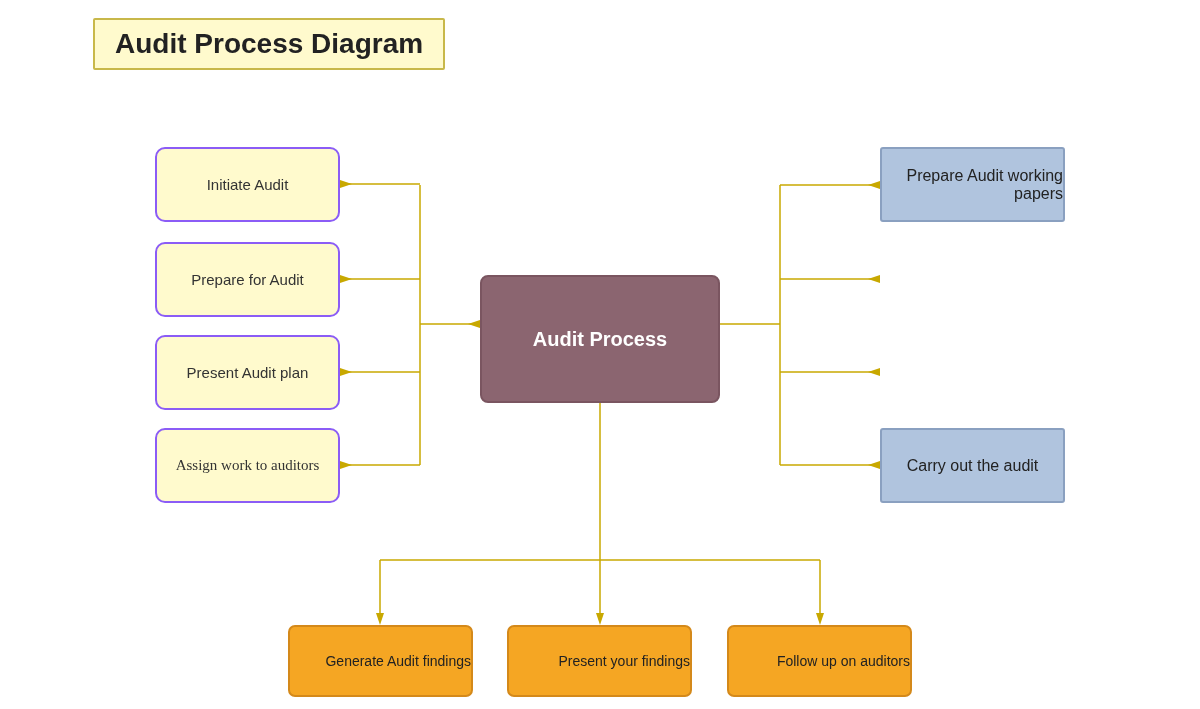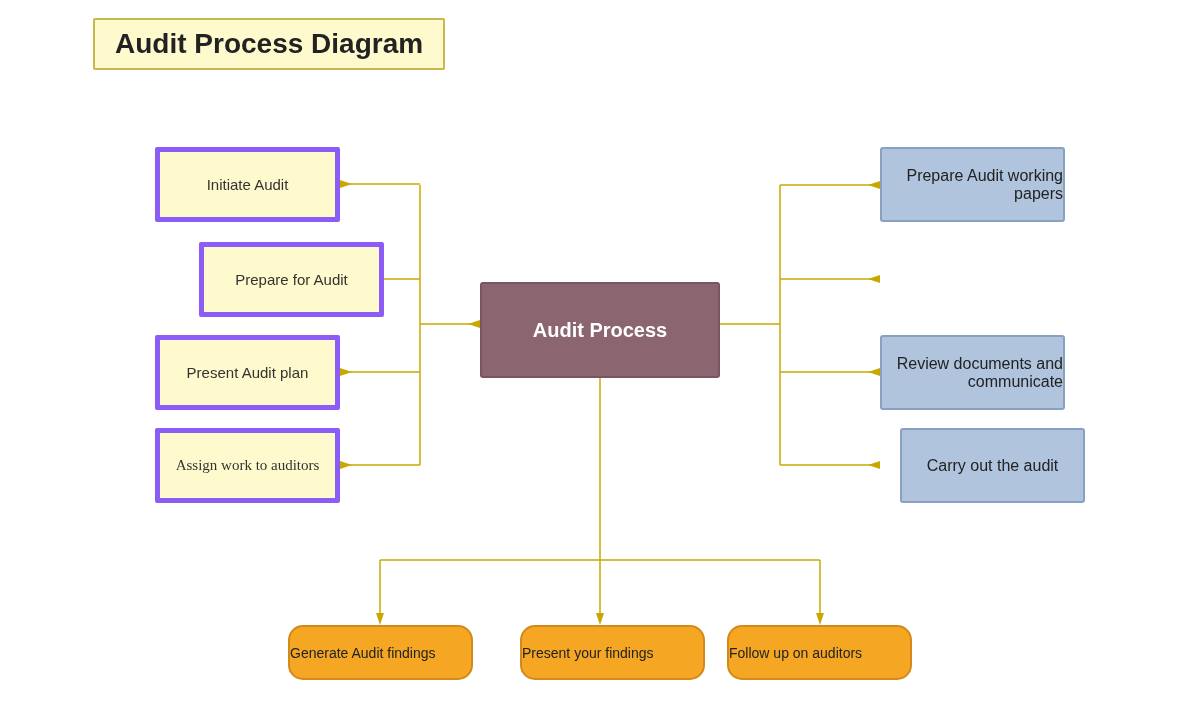--- a/index.html
+++ b/index.html
@@ -33,49 +33,49 @@
     .title-text {
       font-size: 28px;
       font-weight: bold;
       color: #222;
     }
 
     
     .center-box {
       position: absolute;
       left: 480px;
-      top: 282px;
+      top: 275px;
       width: 240px;
-      height: 96px;
+      height: 128px;
       background: #8b6570;
       border: 2px solid #7a5560;
       display: flex;
       align-items: center;
       justify-content: center;
-      border-radius: 3px;
+      border-radius: 8px;
     }
 
     .center-text {
       color: white;
       font-size: 20px;
       font-weight: bold;
       text-align: center;
     }
 
     
     .left-box {
       position: absolute;
       width: 185px;
       height: 75px;
       background: #fffacd;
-      border: 5px solid #8b5cf6;
+      border: 2px solid #8b5cf6;
       display: flex;
       align-items: center;
       justify-content: center;
-      border-radius: 2px;
+      border-radius: 10px;
     }
 
     .left-box-text {
       font-size: 15px;
       color: #333;
       text-align: center;
       font-weight: normal;
     }
 
     
@@ -94,27 +94,27 @@
     .right-box-text {
       font-size: 16px;
       color: #222;
       text-align: right;
     }
 
     
     .bottom-box {
       position: absolute;
       width: 185px;
-      height: 55px;
+      height: 72px;
       background: #f5a623;
       border: 2px solid #d4891a;
       display: flex;
       align-items: center;
-      justify-content: flex-start;
-      border-radius: 15px;
+      justify-content: flex-end;
+      border-radius: 7px;
     }
 
     .bottom-box-text {
       font-size: 14px;
       color: #222;
       text-align: center;
       font-weight: 500;
     }
 
     
@@ -185,43 +185,40 @@
     <polygon points="816,613 824,613 820,625" fill="#c8a800"></polygon>
   </svg>
 
   <div class="center-box">
     <span class="center-text">Audit Process</span>
   </div>
 
   <div class="left-box" style="left:155px; top:147px;">
     <span class="left-box-text">Initiate Audit</span>
   </div>
-  <div class="left-box" style="left:155px; top:242px;margin-left:44px;">
+  <div class="left-box" style="left:155px; top:242px;">
     <span class="left-box-text">Prepare for Audit</span>
   </div>
   <div class="left-box" style="left:155px; top:335px;">
     <span class="left-box-text">Present Audit plan</span>
   </div>
   <div class="left-box" style="left:155px; top:428px;font-family:Liberation Serif, serif;">
     <span class="left-box-text">Assign work to auditors</span>
   </div>
 
   <div class="right-box" style="left:880px; top:147px;">
     <span class="right-box-text">Prepare Audit working papers</span>
   </div>
-  <div class="right-box" style="left:880px; top:335px;">
-    <span class="right-box-text">Review documents and communicate</span>
-  </div>
-  <div class="right-box" style="left:880px; top:428px;margin-left:20px;">
+  <div class="right-box" style="left:880px; top:428px;">
     <span class="right-box-text">Carry out the audit</span>
   </div>
 
   <div class="bottom-box" style="left:288px; top:625px;">
     <span class="bottom-box-text">Generate Audit findings</span>
   </div>
-  <div class="bottom-box" style="left:520px; top:625px;">
+  <div class="bottom-box" style="left:507px; top:625px;">
     <span class="bottom-box-text">Present your findings</span>
   </div>
   <div class="bottom-box" style="left:727px; top:625px;">
     <span class="bottom-box-text">Follow up on auditors</span>
   </div>
 
 </div>
 
 </body></html>

